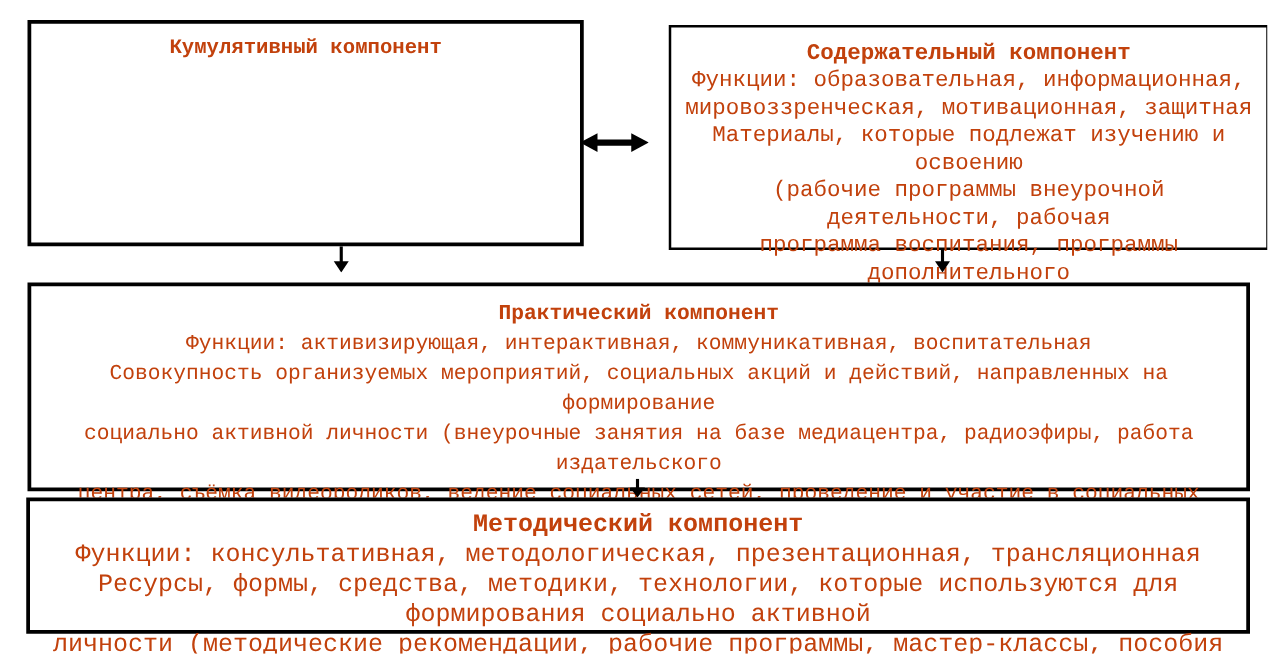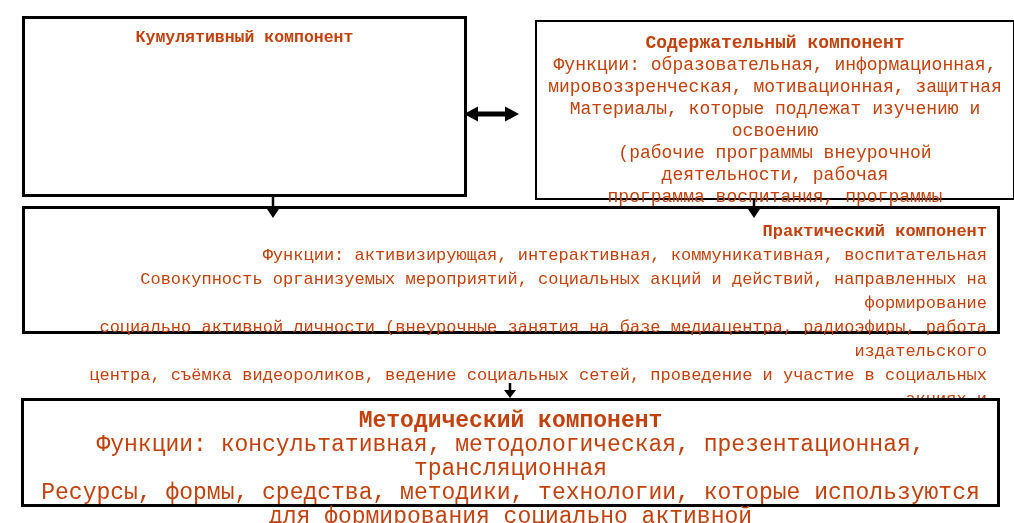--- a/index.html
+++ b/index.html
@@ -37,29 +37,29 @@
   }
   
   #box-content {
     left: 519px; top: 20px; width: 480px; height: 180px;
     border-width: 2px;
     padding: 10px 6px 0;
     font-size: 18px; line-height: 22px; margin-left: 16px;
   }
   
   #box-practical {
-    left: 22px; top: 206px; width: 978px; height: 128px;
+    left: 22px; top: 226px; width: 978px; height: 167px;
     padding: 11px 10px 0;
-    font-size: 17px; line-height: 24px; text-align: right;
+    font-size: 17px; line-height: 24px;
   }
   
   #box-methodical {
     left: 21px; top: 398px; width: 979px; height: 109px;
     padding: 8px 10px 0;
-    font-size: 23px; line-height: 24px;
+    font-size: 20px; line-height: 24px;
   }
   .arrow {
     position: absolute;
   }
   .arrow line { stroke: #000000; }
   .arrow polygon { fill: #000000; }
 </style>
 </head>
 <body>
 

